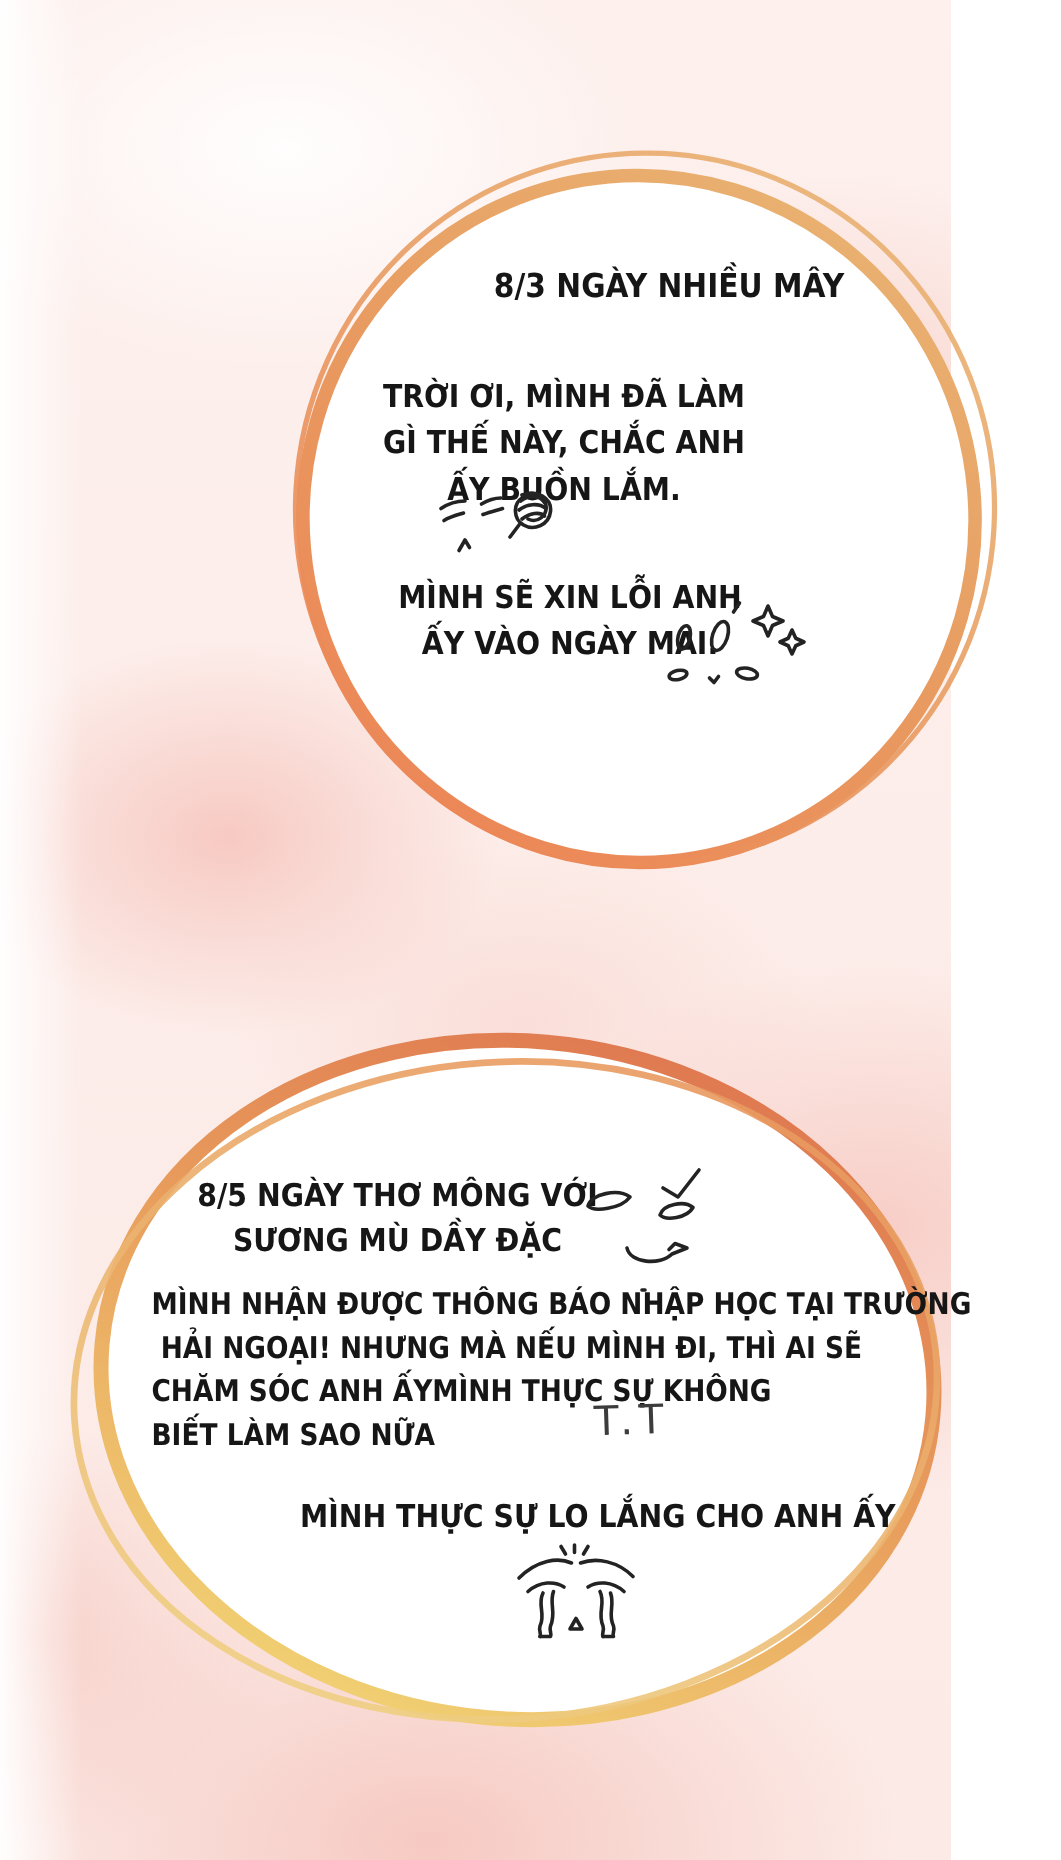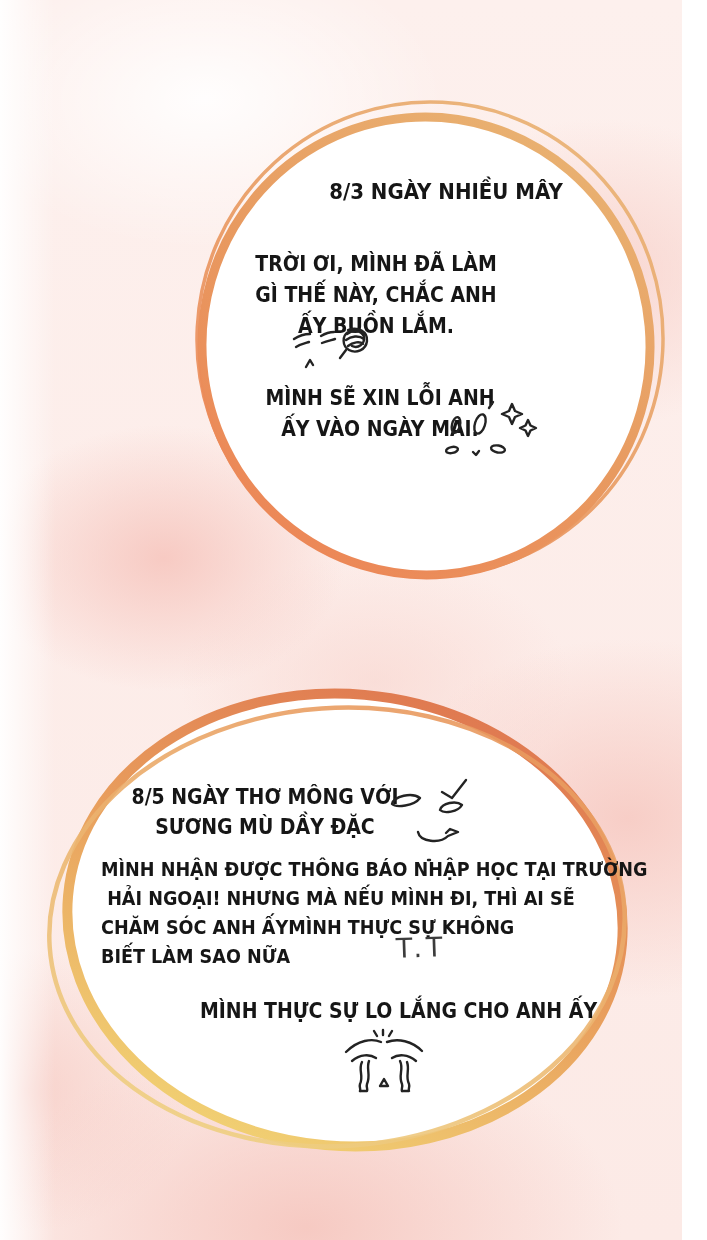--- a/index.html
+++ b/index.html
@@ -3,21 +3,21 @@
 <meta charset="utf-8">
 <style>
   html, body { margin: 0; padding: 0; }
   body {
     width: 707px; height: 1240px;
     font-family: "DejaVu Sans", "Liberation Sans", sans-serif;
     overflow: hidden;
   }
   #page {
     position: relative;
-    width: 682px; height: 1240px;
+    width: 634px; height: 1240px;
     background:
       linear-gradient(to right, rgba(255,255,255,0.95) 0px, rgba(255,255,255,0.0) 55px),
       radial-gradient(ellipse 260px 190px at 24% 45%, rgba(246,196,188,0.85), rgba(246,196,188,0) 70%),
       radial-gradient(ellipse 300px 220px at 88% 22%, rgba(247,205,198,0.75), rgba(247,205,198,0) 70%),
       radial-gradient(ellipse 340px 250px at 92% 66%, rgba(246,198,190,0.8), rgba(246,198,190,0) 72%),
       radial-gradient(ellipse 420px 260px at 45% 99%, rgba(245,196,188,0.85), rgba(245,196,188,0) 75%),
       radial-gradient(ellipse 240px 200px at 4% 88%, rgba(246,200,192,0.7), rgba(246,200,192,0) 70%),
       radial-gradient(ellipse 280px 180px at 55% 55%, rgba(248,212,205,0.6), rgba(248,212,205,0) 70%),
       radial-gradient(ellipse 320px 200px at 30% 8%, rgba(255,255,255,0.9), rgba(255,255,255,0) 75%),
       linear-gradient(#fdf0ed, #fceae6);

